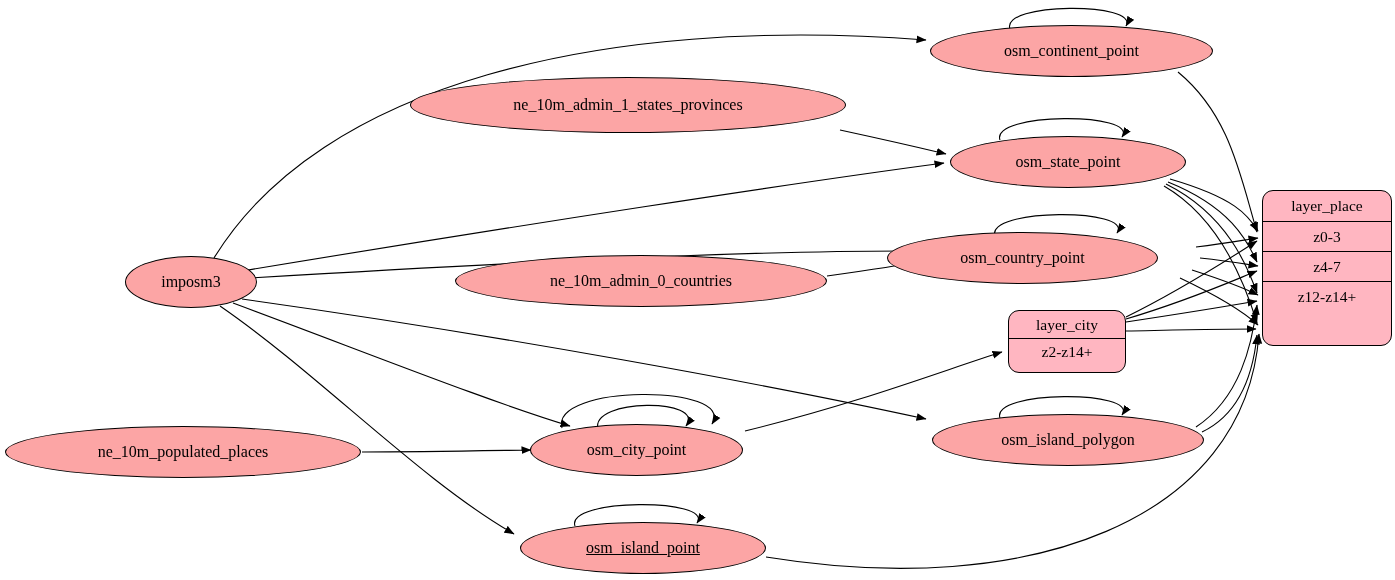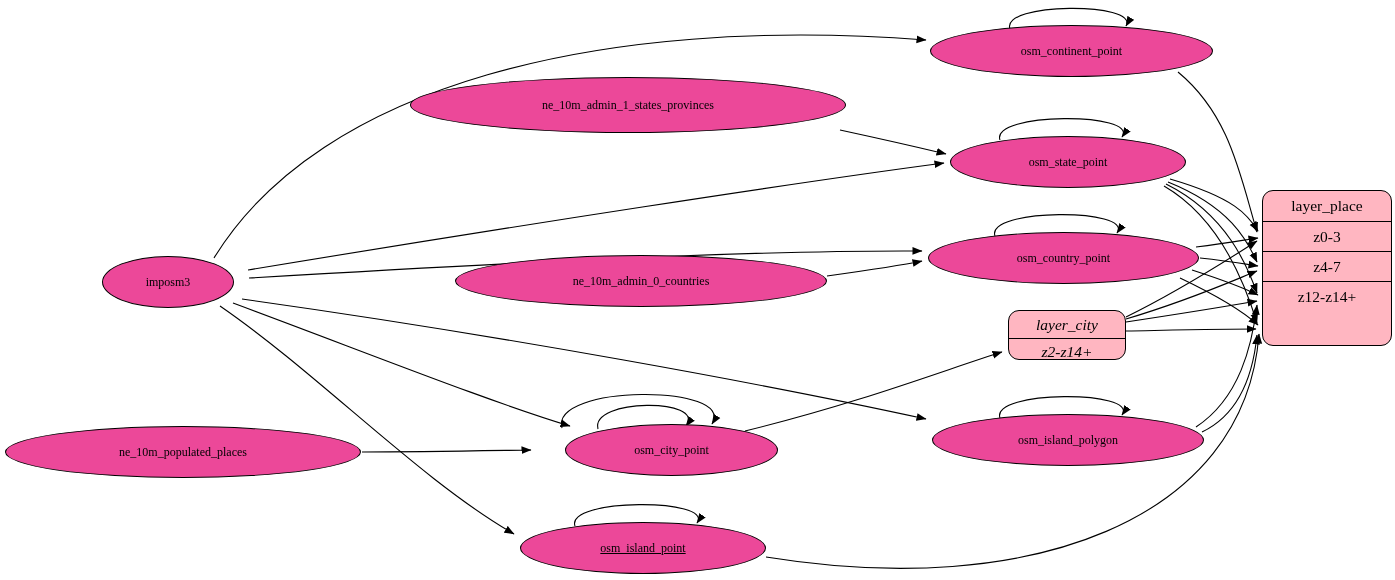--- a/index.html
+++ b/index.html
@@ -8,24 +8,24 @@
     width:1395px;height:580px;
     background:#ffffff;
     font-family:"Liberation Serif","DejaVu Serif",serif;
     color:#000;
     overflow:hidden;
   }
   #edges{position:absolute;left:0;top:0;width:1395px;height:580px;}
   .node{
     position:absolute;
     display:flex;align-items:center;justify-content:center;
-    background:#ec4899;
+    background:#fca5a5;
     border:1px solid #000;
     border-radius:50%;
-    font-size:12px;
+    font-size:16px;
     white-space:nowrap;
     box-sizing:border-box;
     z-index:2;
   }
   .record{
     position:absolute;
     background:#ffb6c1;
     border:1.6px solid #000;
     border-radius:11px;
     box-sizing:border-box;
@@ -33,32 +33,32 @@
     overflow:hidden;
     font-size:15.5px;
     text-align:center;
   }
   .record .row{
     display:flex;align-items:center;justify-content:center;
     box-sizing:border-box;
   }
   .record .row + .row{border-top:1.2px solid #000;}
   
-  .n-imposm3            {left:102px; top:256px; width:132px; height:52px;justify-content:center;}
+  .n-imposm3            {left:125px; top:256px; width:132px; height:52px;justify-content:center;}
   .n-ne-states          {left:410px; top:77px;  width:436px; height:56px;font-family:Liberation Serif, serif;}
   .n-ne-countries       {left:455px; top:255px; width:372px; height:52px;}
   .n-ne-places          {left:5px;   top:426px; width:356px; height:52px;}
   .n-continent          {left:930px; top:25px;  width:283px; height:52px;}
   .n-state              {left:950px; top:136px; width:236px; height:52px;}
-  .n-country            {left:928px; top:232px; width:271px; height:52px;}
-  .n-city               {left:565px; top:424px; width:213px; height:52px;}
+  .n-country            {left:887px; top:232px; width:271px; height:52px;}
+  .n-city               {left:530px; top:424px; width:213px; height:52px;}
   .n-island-polygon     {left:932px; top:414px; width:272px; height:52px;}
   .n-island-point       {left:520px; top:522px; width:246px; height:52px;text-decoration:underline;}
   
-  .r-layer-city         {left:1008px; top:310px; width:118px; height:50px;font-style:italic;}
+  .r-layer-city         {left:1008px; top:310px; width:118px; height:63px;}
   .r-layer-city .row    {height:27px;}
   .r-layer-place        {left:1262px; top:190px; width:130px; height:156px;}
   .r-layer-place .row   {height:30px;}
 </style>
 </head>
 <body>
 
 <div id="canvas">
 
   <svg id="edges" width="1395" height="580" viewBox="0 0 1395 580" fill="none" stroke="#000" stroke-width="1.1">

